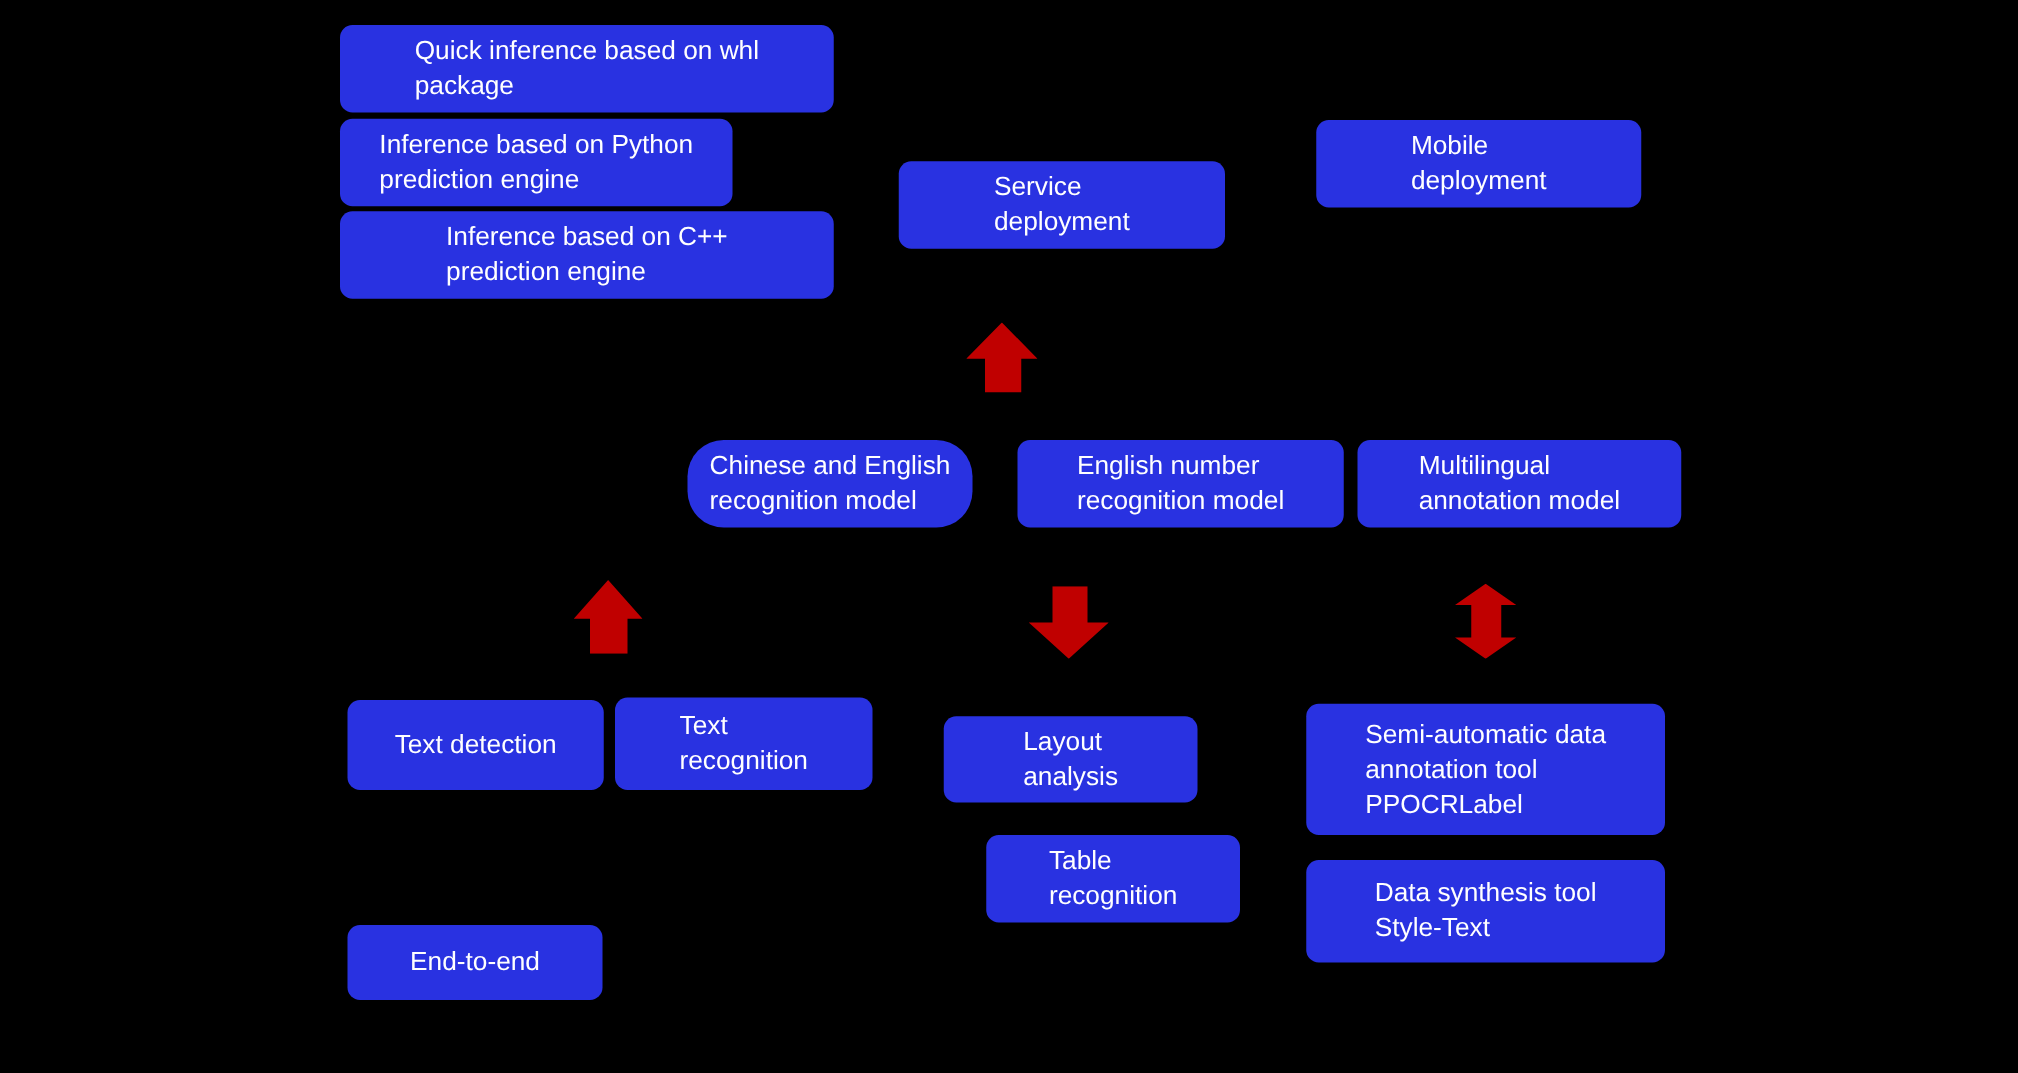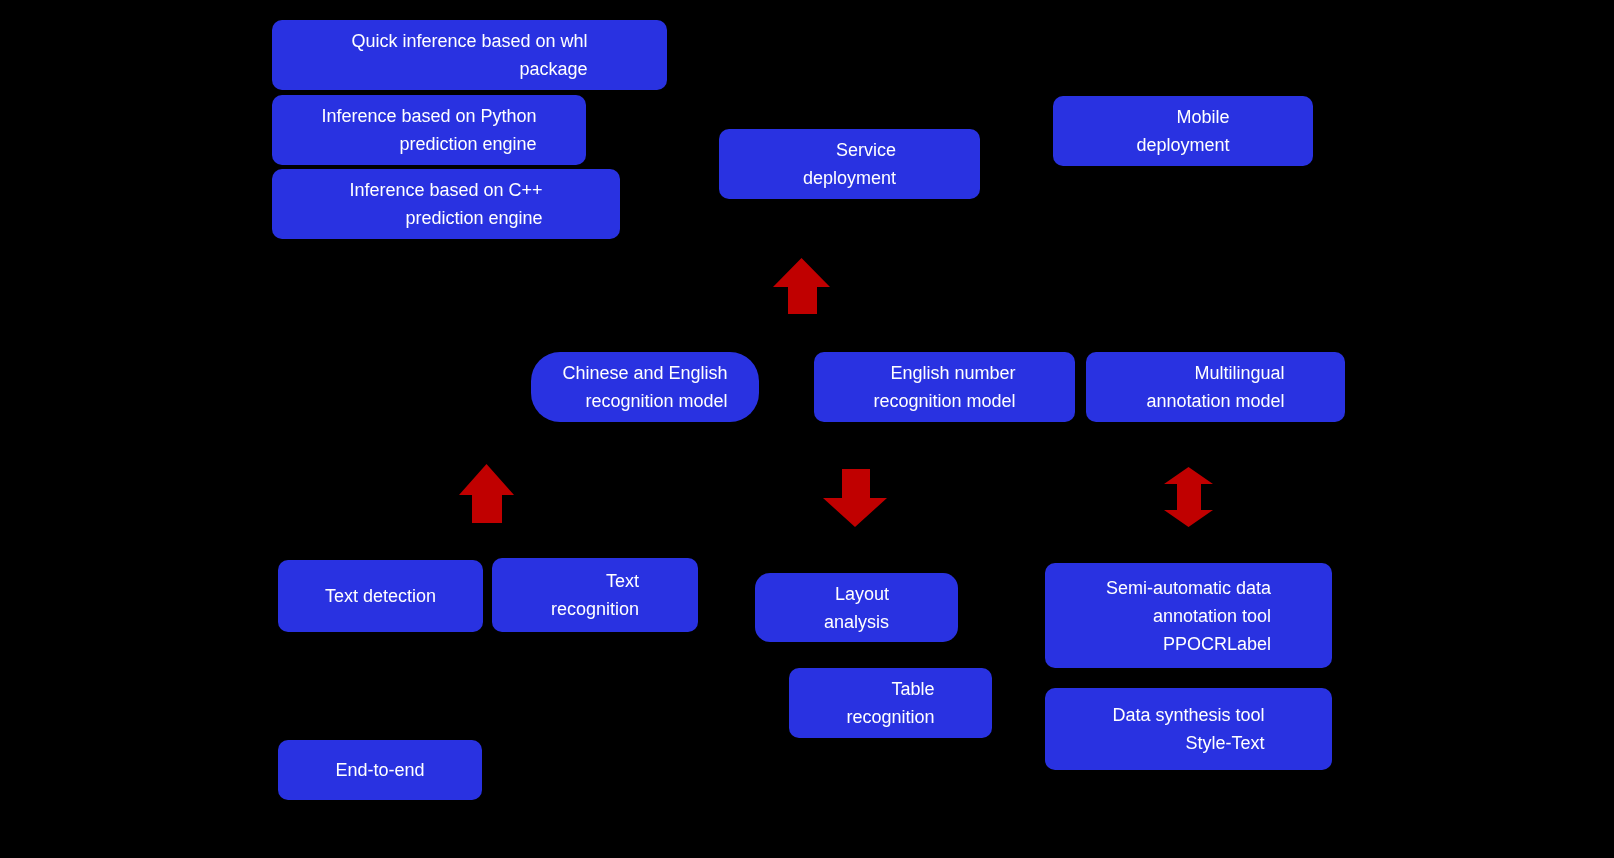--- a/index.html
+++ b/index.html
@@ -16,46 +16,46 @@
     font-family: "Liberation Sans", "DejaVu Sans", sans-serif;
   }
   .node {
     position: absolute;
     background: #2932E1;
     border-radius: 10px;
     color: #FFFFFF;
     display: flex;
     align-items: center;
     justify-content: center;
-    text-align: right;
-    font-size: 18px;
+    text-align: left;
+    font-size: 21px;
     line-height: 28px;
     white-space: pre-line;
     box-sizing: border-box;
     padding: 2px 8px;
   }
   .arrow {
     position: absolute;
     display: block;
   }
   .arrow polygon { fill: #C00000; }
 
   
   #n-quick     { left: 272px;  top: 20px;  width: 395px; height: 70px; }
   #n-python    { left: 272px;  top: 95px;  width: 314px; height: 70px; }
-  #n-cpp       { left: 272px;  top: 169px; width: 348px; height: 70px; }
+  #n-cpp       { left: 272px;  top: 169px; width: 395px; height: 70px; }
   #n-service   { left: 719px;  top: 96px;  width: 261px; height: 70px; margin-top: 33px; }
   #n-mobile    { left: 1053px; top: 96px;  width: 260px; height: 70px; }
   #n-gendet    { left: 264px;  top: 352px; width: 258px; height: 70px; }
-  #n-zhen      { left: 531px;  top: 352px; width: 228px; height: 70px; border-radius: 29px; }
+  #n-zhen      { left: 550px;  top: 352px; width: 228px; height: 70px; border-radius: 29px; }
   #n-ennum     { left: 814px;  top: 352px; width: 261px; height: 70px; }
   #n-multi     { left: 1086px; top: 352px; width: 259px; height: 70px; }
   #n-textdet   { left: 278px;  top: 560px; width: 205px; height: 72px; }
   #n-textrec   { left: 492px;  top: 558px; width: 206px; height: 74px; }
-  #n-layout    { left: 755px;  top: 573px; width: 203px; height: 69px; border-radius: 15px; }
+  #n-layout    { left: 755px;  top: 573px; width: 203px; height: 69px; }
   #n-table     { left: 755px;  top: 668px; width: 203px; height: 70px; margin-left: 34px; }
   #n-ppocr     { left: 1045px; top: 563px; width: 287px; height: 105px; }
   #n-styletext { left: 1045px; top: 688px; width: 287px; height: 82px; }
   #n-e2e       { left: 278px;  top: 740px; width: 204px; height: 60px; }
 
   
   #a-deploy  { left: 773px;  top: 258px; }
   #a-models  { left: 459px;  top: 464px; }
   #a-struct  { left: 823px;  top: 469px; }
   #a-tools   { left: 1164px; top: 467px; }

